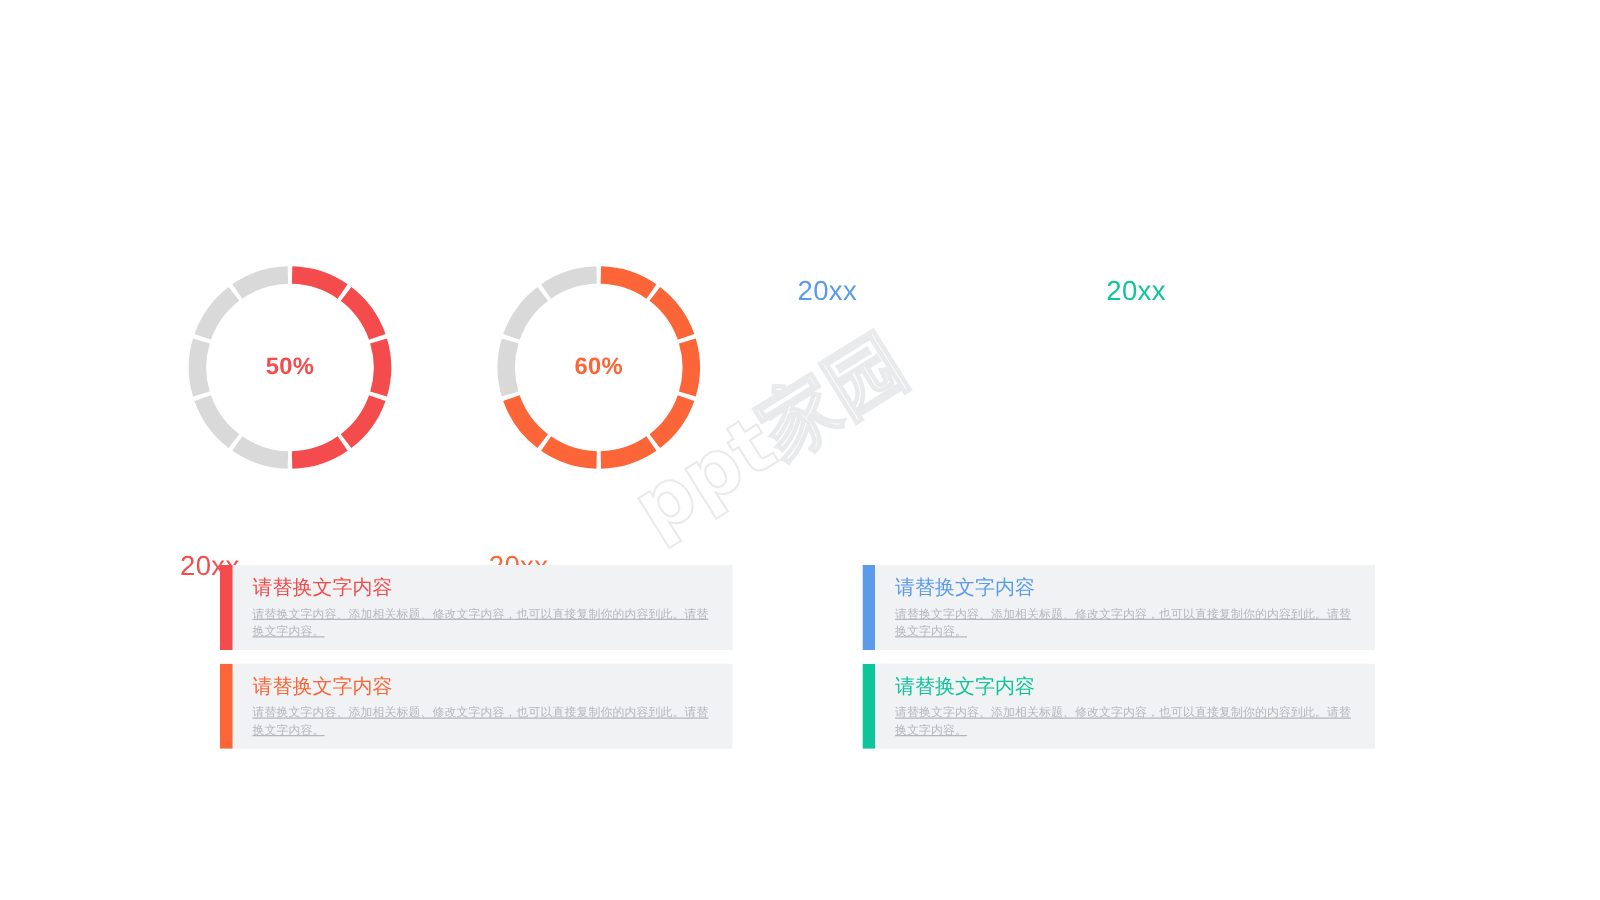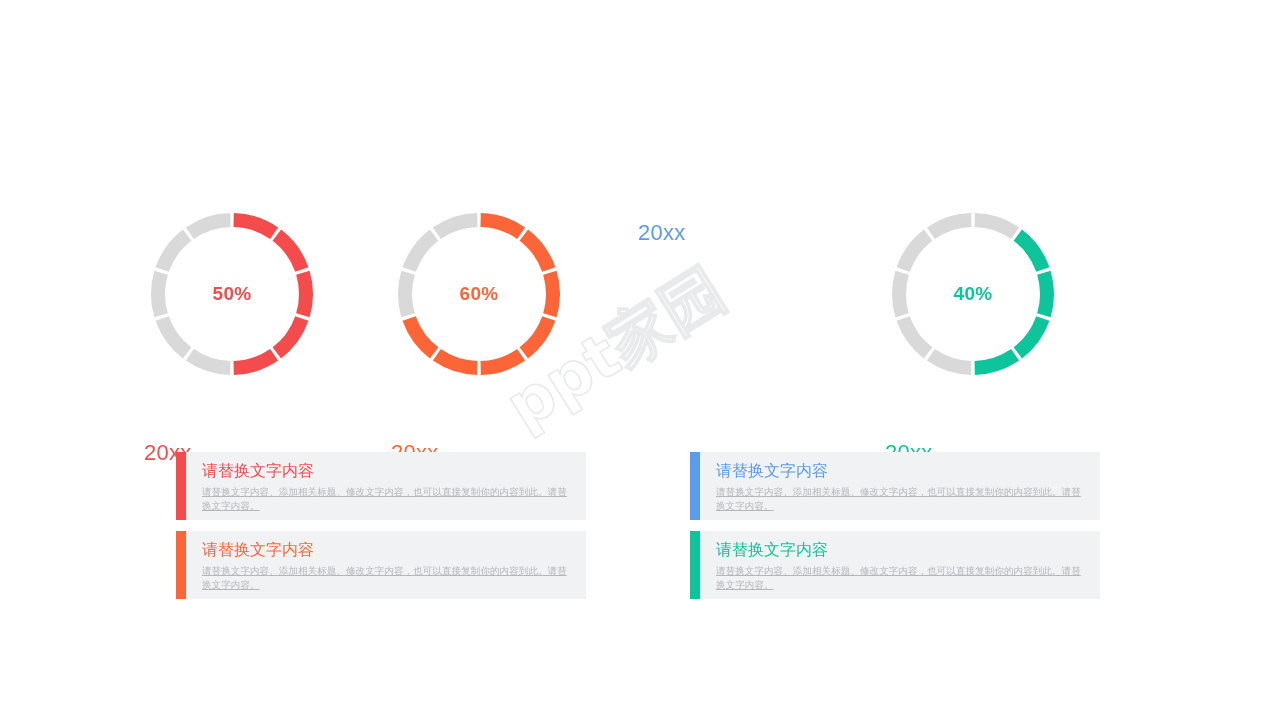--- a/index.html
+++ b/index.html
@@ -168,35 +168,20 @@
           <path d="M 45.87 27.16 A 74 74 0 0 1 86.32 14.02" fill="none" stroke-width="14" stroke-linecap="butt" stroke="#d9d9d9"></path>
         </svg>
         <div class="donut-pct" style="color: rgb(252, 101, 55);">60%</div>
       </div>
       <div class="donut-year" style="color: rgb(252, 101, 55);">20xx</div>
     </div>
     <div class="donut-cell">
       <div class="donut-year" style="color: rgb(91, 155, 234);">20xx</div>
     </div>
     <div class="donut-cell">
-      <div class="donut-wrap">
-        <svg viewBox="0 0 176 176">
-          <path d="M 132.84 29.13 A 74 74 0 0 1 157.84 63.54" fill="none" stroke-width="14" stroke-linecap="butt" stroke="#0ec49a"></path>
-          <path d="M 158.88 66.74 A 74 74 0 0 1 158.88 109.26" fill="none" stroke-width="14" stroke-linecap="butt" stroke="#0ec49a"></path>
-          <path d="M 157.84 112.46 A 74 74 0 0 1 132.84 146.87" fill="none" stroke-width="14" stroke-linecap="butt" stroke="#0ec49a"></path>
-          <path d="M 130.13 148.84 A 74 74 0 0 1 89.68 161.98" fill="none" stroke-width="14" stroke-linecap="butt" stroke="#0ec49a"></path>
-          <path d="M 86.32 161.98 A 74 74 0 0 1 45.87 148.84" fill="none" stroke-width="14" stroke-linecap="butt" stroke="#d9d9d9"></path>
-          <path d="M 43.16 146.87 A 74 74 0 0 1 18.16 112.46" fill="none" stroke-width="14" stroke-linecap="butt" stroke="#d9d9d9"></path>
-          <path d="M 17.12 109.26 A 74 74 0 0 1 17.12 66.74" fill="none" stroke-width="14" stroke-linecap="butt" stroke="#d9d9d9"></path>
-          <path d="M 18.16 63.54 A 74 74 0 0 1 43.16 29.13" fill="none" stroke-width="14" stroke-linecap="butt" stroke="#d9d9d9"></path>
-          <path d="M 45.87 27.16 A 74 74 0 0 1 86.32 14.02" fill="none" stroke-width="14" stroke-linecap="butt" stroke="#d9d9d9"></path>
-          <path d="M 89.68 14.02 A 74 74 0 0 1 130.13 27.16" fill="none" stroke-width="14" stroke-linecap="butt" stroke="#d9d9d9"></path>
-        </svg>
-        <div class="donut-pct" style="color: rgb(14, 196, 154);">40%</div>
-      </div>
       <div class="donut-year" style="color: rgb(14, 196, 154);">20xx</div>
     </div>
   </div>
 
 <div id="cards">
     <div class="card" style="background: rgb(241, 242, 244);">
       <div class="card-bar" style="background: rgb(244, 76, 76);"></div>
       <div class="card-body">
         <div class="card-title" style="color: rgb(244, 76, 76);">请替换文字内容</div>
         <div class="card-desc">请替换文字内容、添加相关标题、修改文字内容，也可以直接复制你的内容到此。请替换文字内容。</div>

